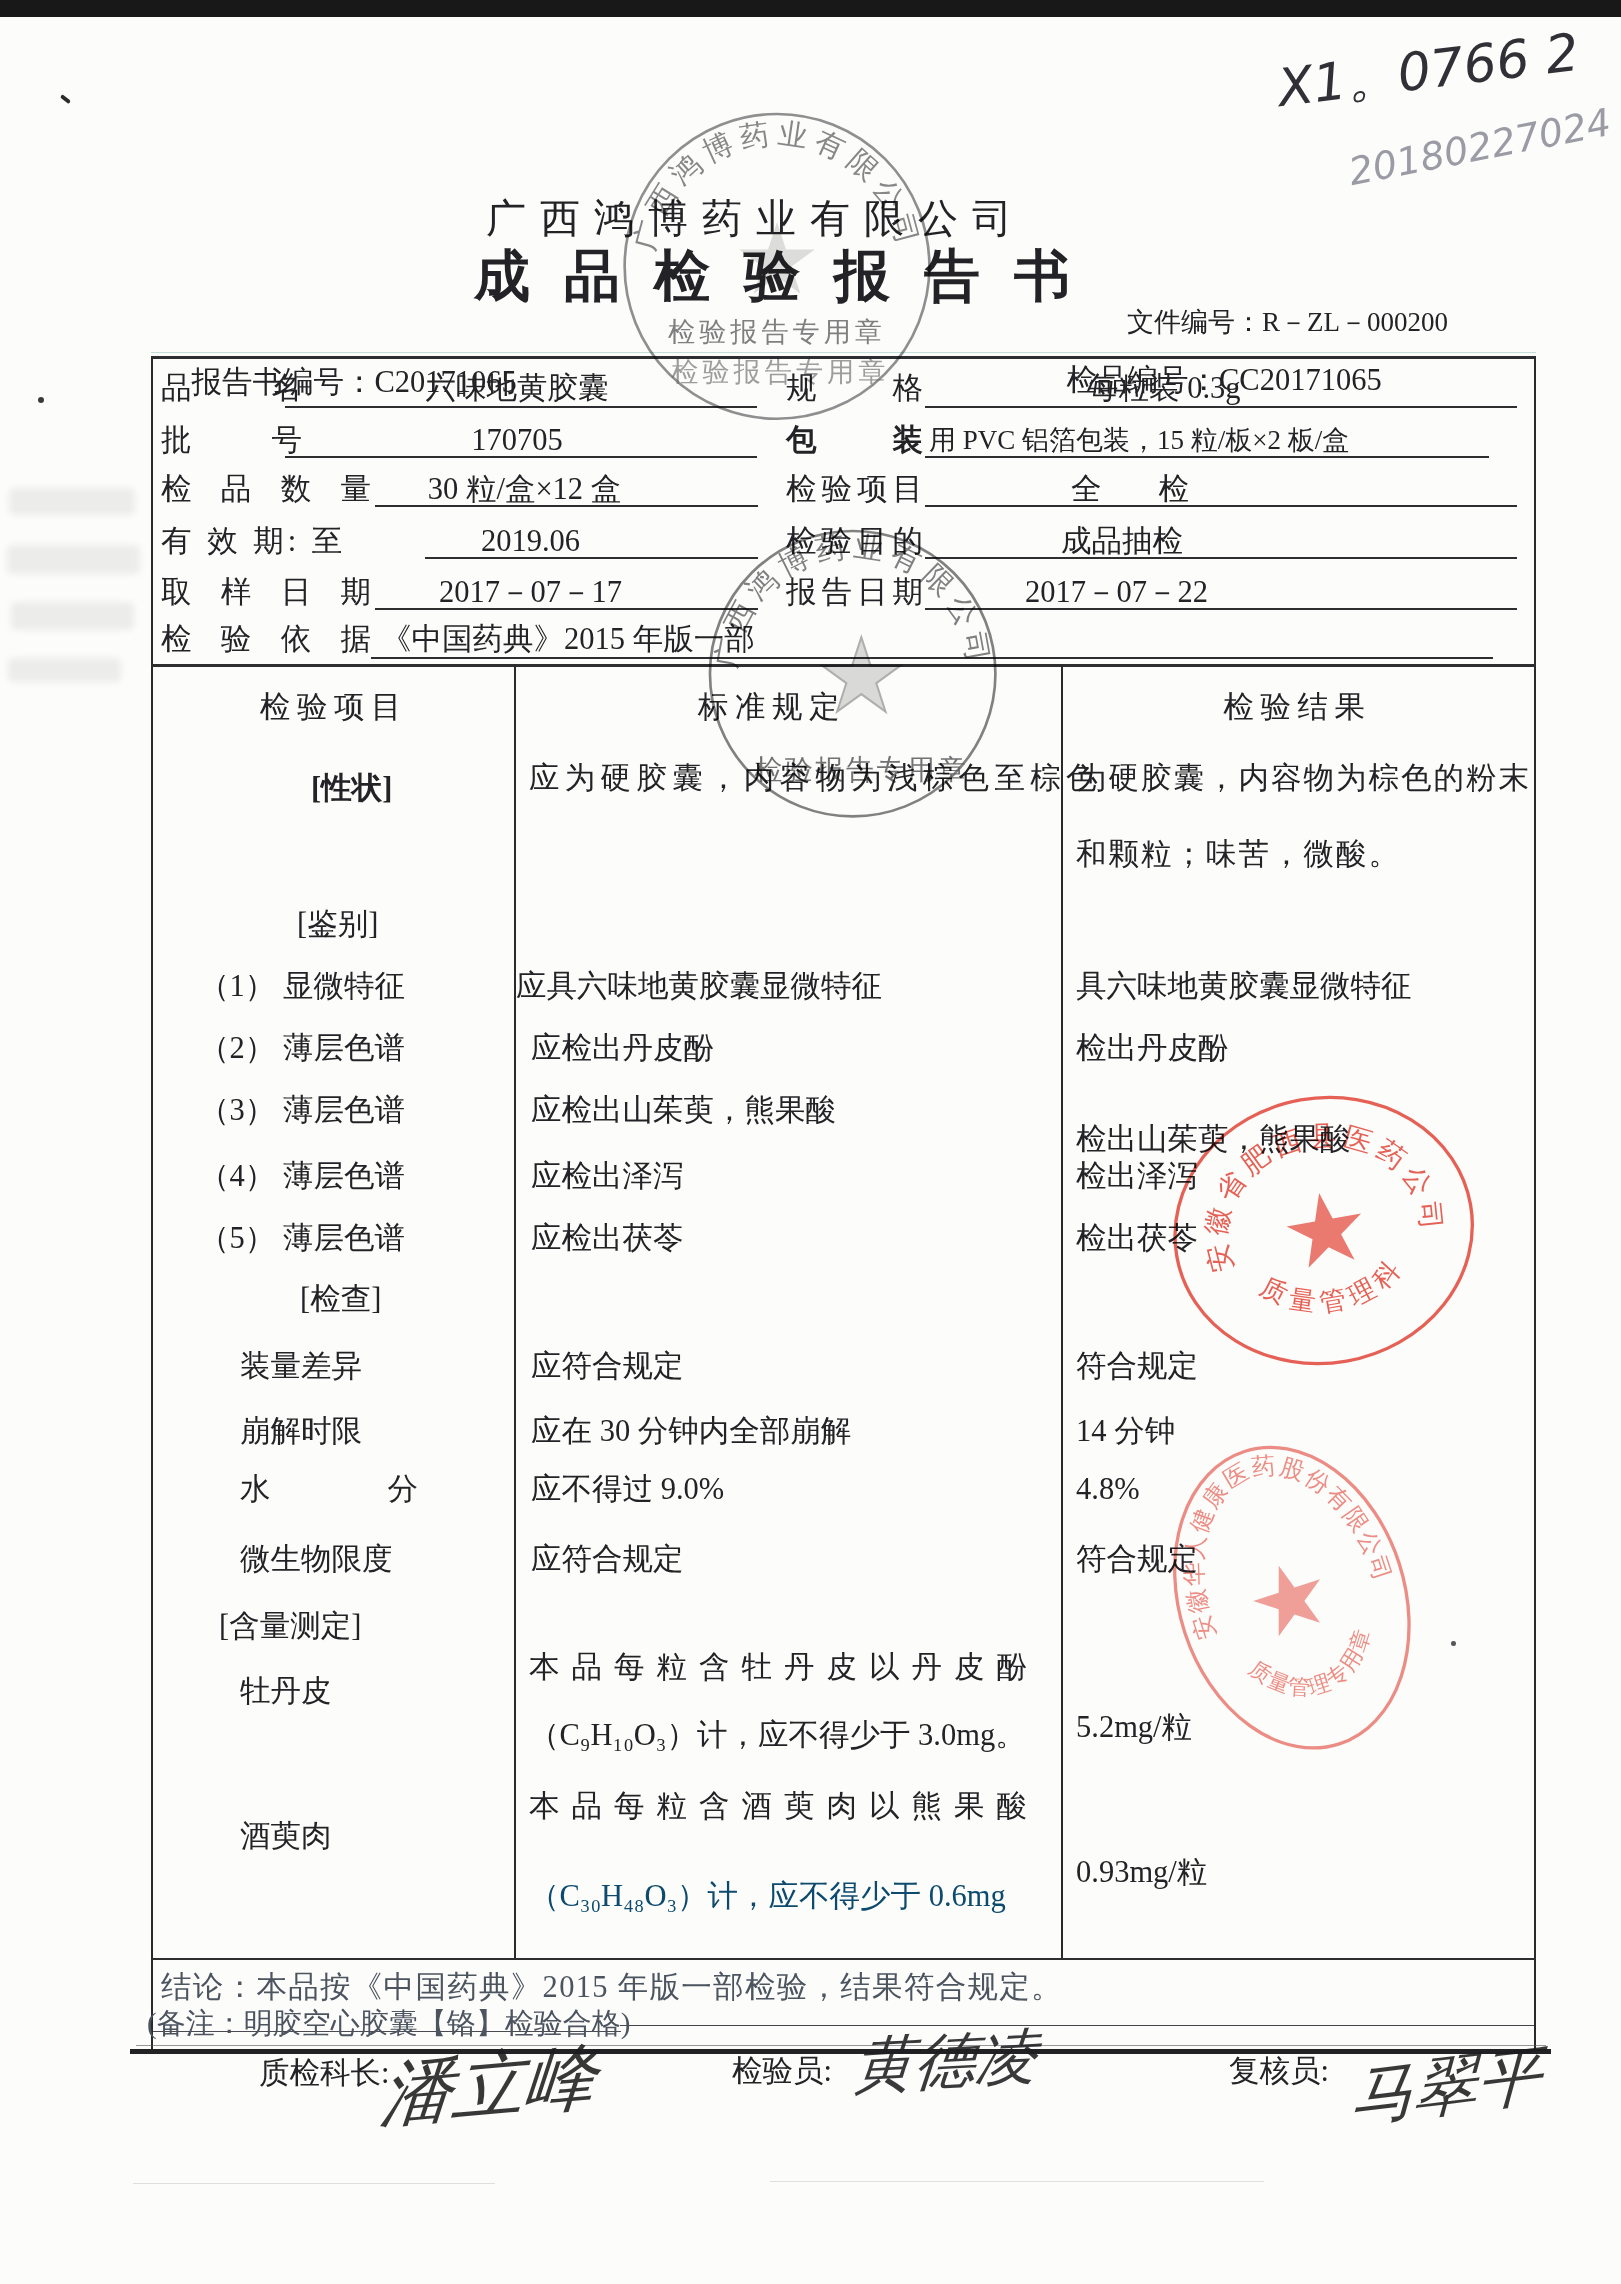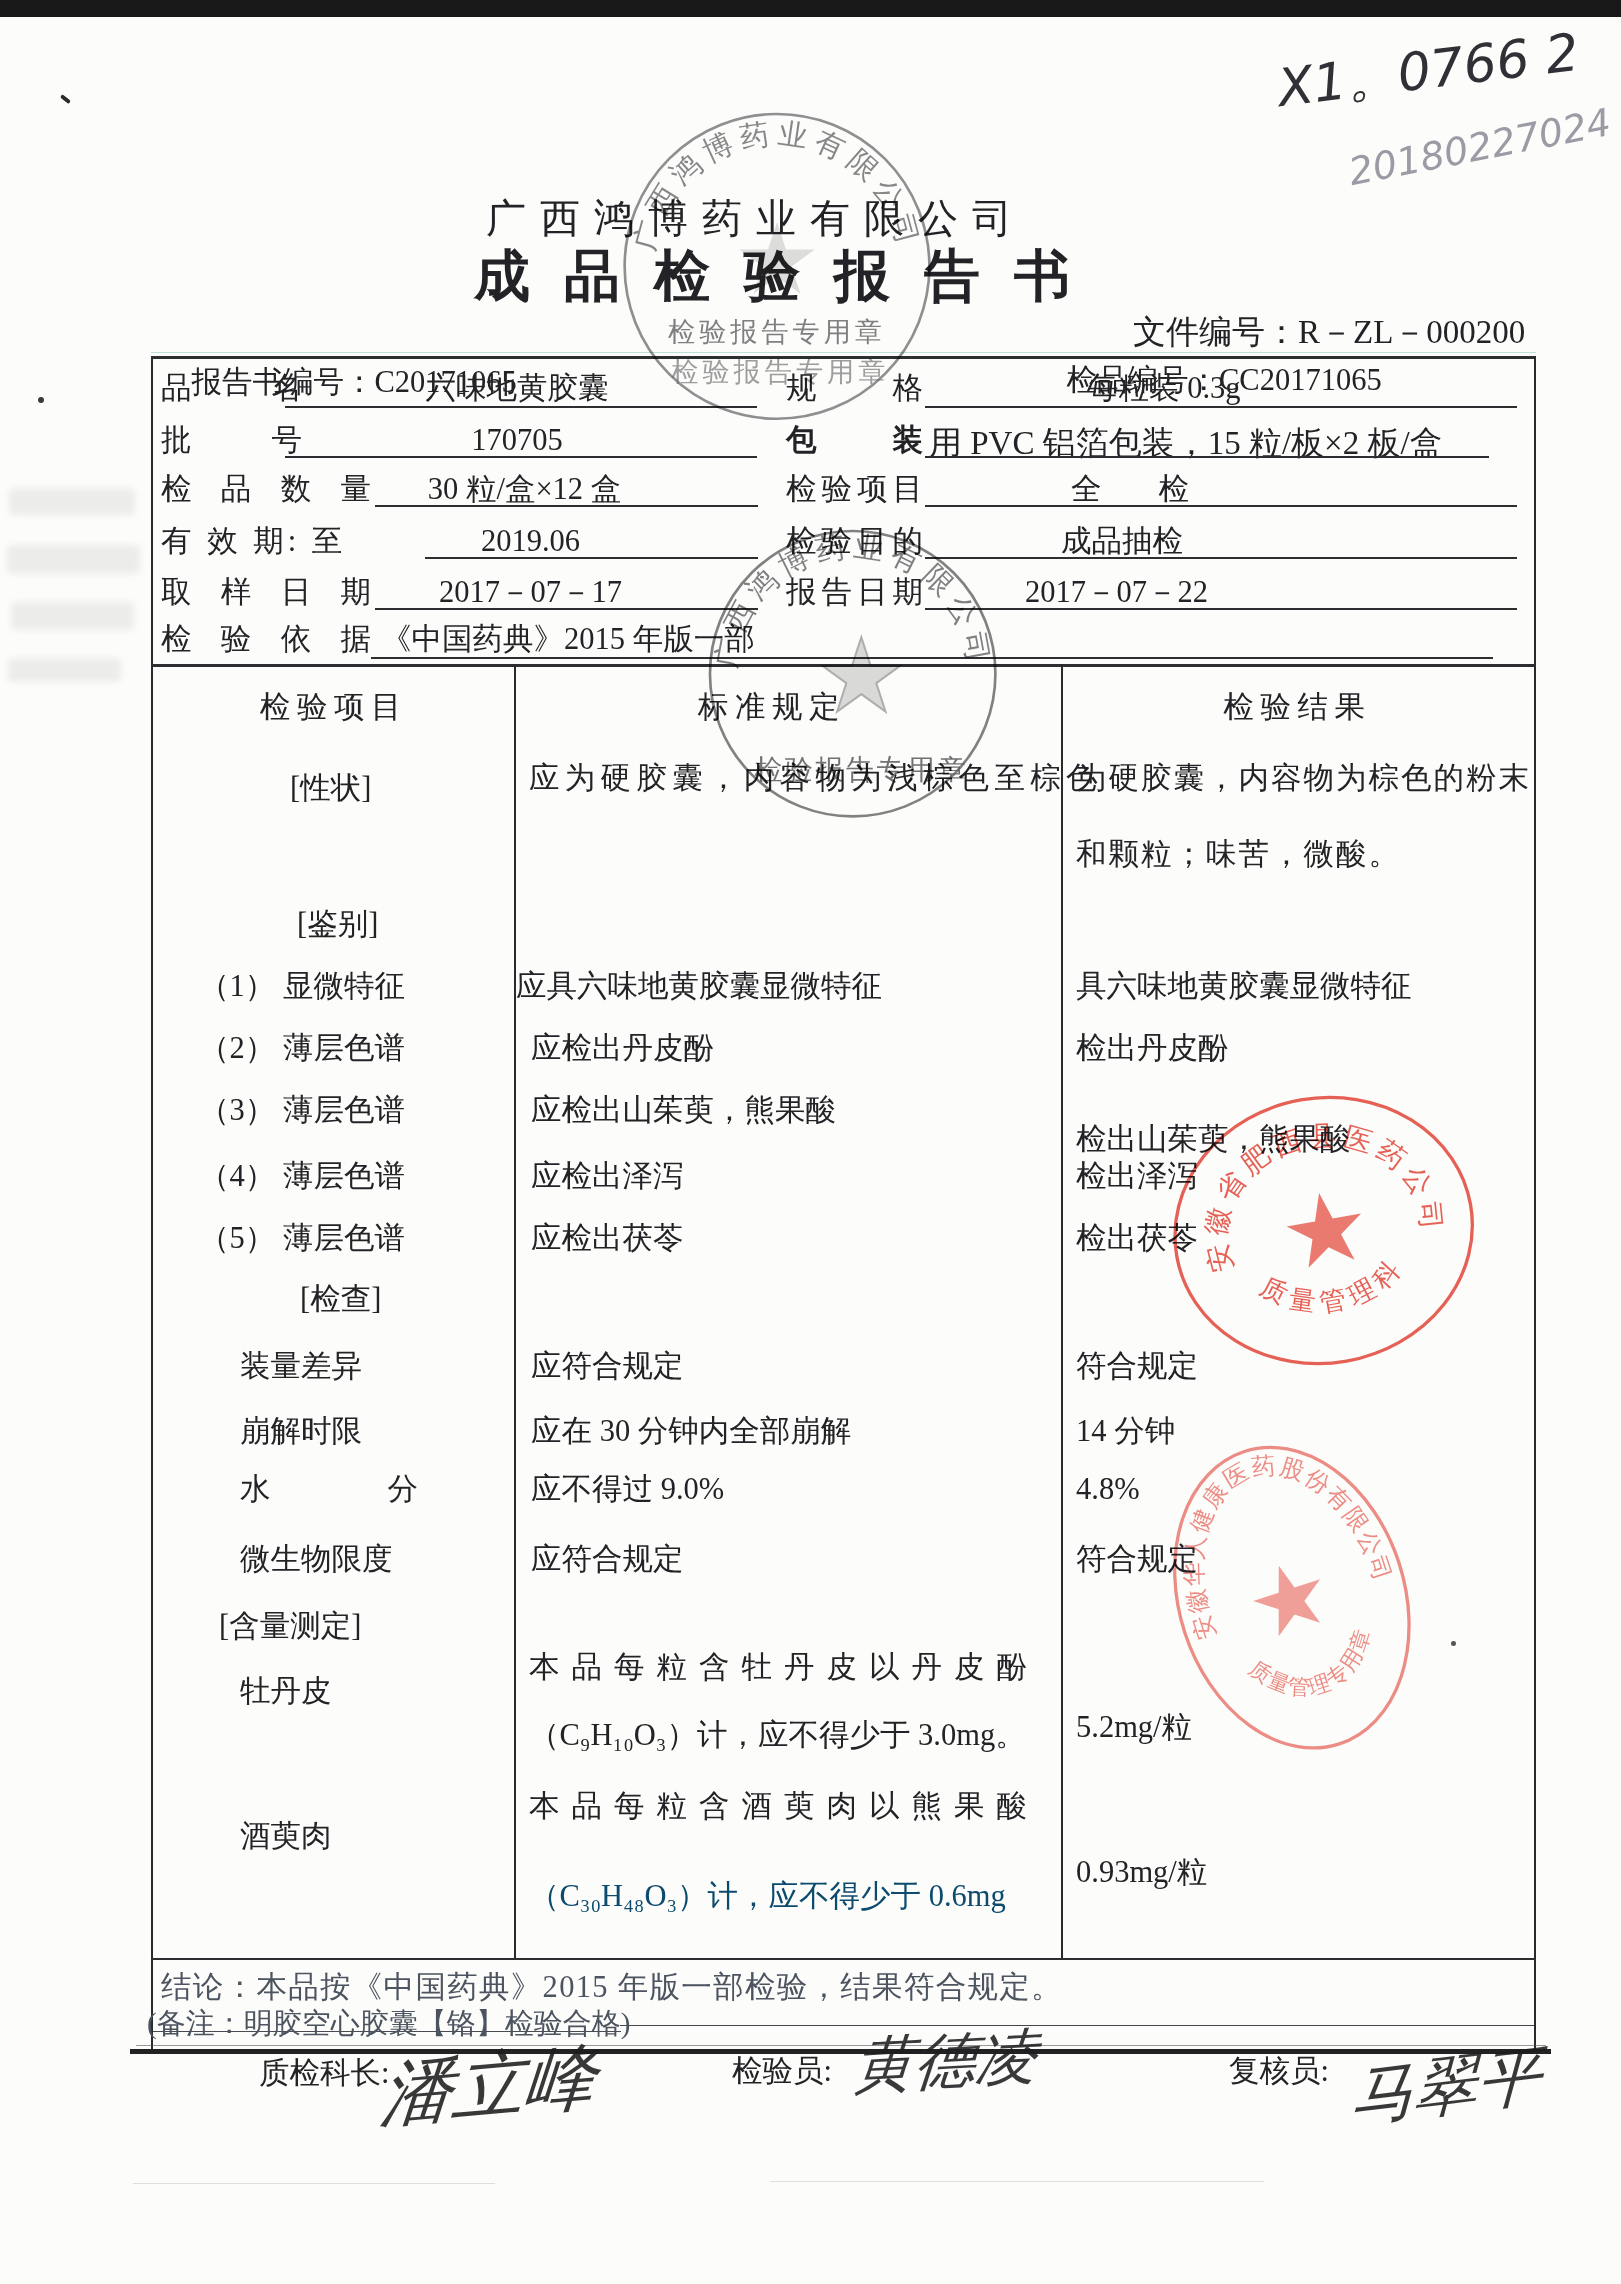--- a/index.html
+++ b/index.html
@@ -1,19 +1,19 @@
 <!DOCTYPE html>
 <html style="font-size:10.6px"><head>
 <meta charset="utf-8">
 <style>
   html,body{margin:0;padding:0;background:#e8e8e6;}
   .page{position:relative;width:1621px;height:2284px;background:#fcfcfa;overflow:hidden;
         font-family:"Liberation Serif","DejaVu Serif",serif;color:#232327;}
   .t{position:absolute;white-space:pre;line-height:1.15;}
-  .f43{font-size:33px}.f44{font-size:29px}.f46{font-size:30.5px}
+  .f43{font-size:27px}.f44{font-size:29px}.f46{font-size:30.5px}
   .lab2{width:141px;text-align:justify;text-align-last:justify;}
   .lab4{width:210px;text-align:justify;text-align-last:justify;}
   .rlab{width:137px;text-align:justify;text-align-last:justify;}
   .cen{text-align:center;}
   .jw{width:178px;text-align:justify;text-align-last:justify;}
   .sp8{letter-spacing:5.3px}.sp18{letter-spacing:12px}.sp3{letter-spacing:2px}
   .u,.hl{position:absolute;background:#2e2e31;height:2px;}
   .vl{position:absolute;background:#2a2a2d;width:2px;}
   .hw{font-style:italic;font-family:"DejaVu Sans",sans-serif;}
   .sig{font-style:italic;opacity:.88;}
@@ -105,21 +105,21 @@
   <div class="u" style="left:925px;top:557px;width:592px;"></div>
 
   <div class="t f46 rlab" style="left:786px;top:575px;">报告日期</div>
   <div class="t f46" style="left:1025px;top:575px;">2017－07－22</div>
   <div class="u" style="left:925px;top:608px;width:592px;"></div>
 
   <div class="t f46 cen" style="left:153px;top:690px;width:362px;letter-spacing:6.6px;">检验项目</div>
   <div class="t f46 cen" style="left:514px;top:690px;width:516px;letter-spacing:6.6px;">标准规定</div>
   <div class="t f46 cen" style="left:1061px;top:690px;width:473px;letter-spacing:6.6px;">检验结果</div>
 
-  <div class="t f46" style="left:290px;top:771px;">[性状]</div>
+  <div class="t f46" style="left:311px;top:771px;font-weight:bold;">[性状]</div>
   <div class="t f46" style="left:297px;top:907px;">[鉴别]</div>
   <div class="t f46" style="left:199px;top:969px;">（1） 显微特征</div>
   <div class="t f46" style="left:199px;top:1031px;">（2） 薄层色谱</div>
   <div class="t f46" style="left:199px;top:1093px;">（3） 薄层色谱</div>
   <div class="t f46" style="left:199px;top:1159px;">（4） 薄层色谱</div>
   <div class="t f46" style="left:199px;top:1221px;">（5） 薄层色谱</div>
   <div class="t f46" style="left:300px;top:1282px;">[检查]</div>
   <div class="t f46" style="left:240px;top:1349px;">装量差异</div>
   <div class="t f46" style="left:240px;top:1414px;">崩解时限</div>
   <div class="t f46 jw" style="left:240px;top:1472px;">水分</div>

